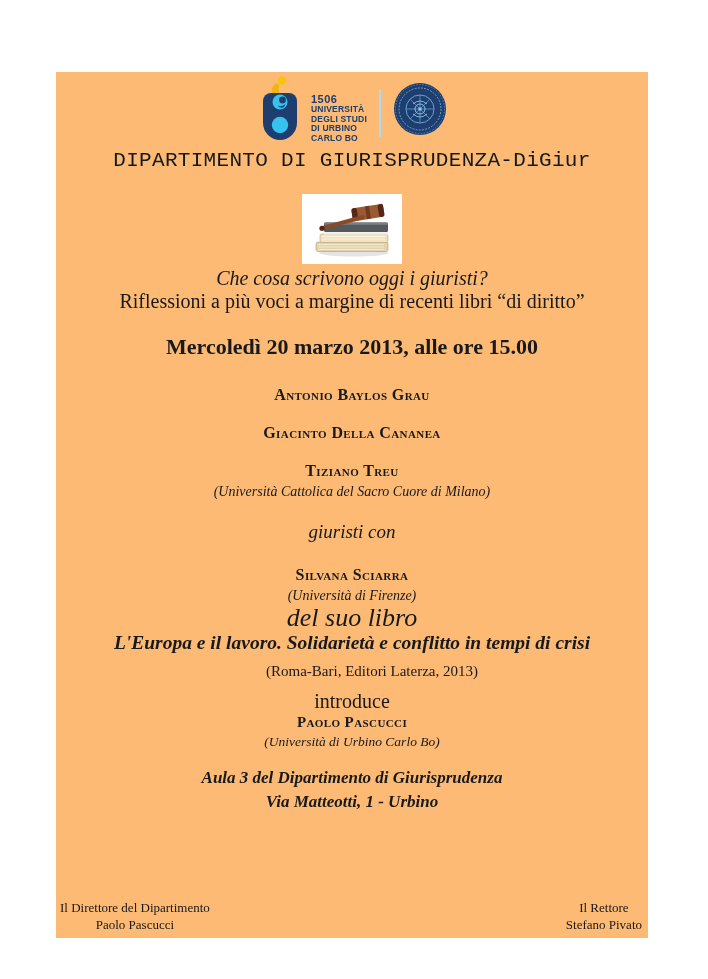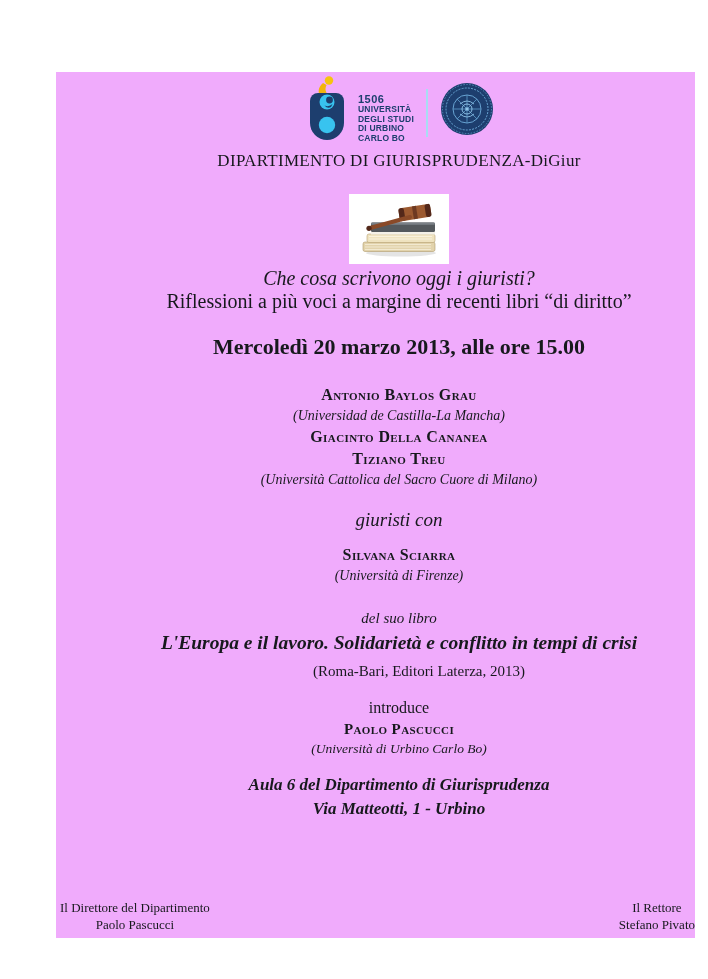--- a/index.html
+++ b/index.html
@@ -3,72 +3,72 @@
 <meta charset="utf-8">
 <style>
   html,body{margin:0;padding:0;}
   body{
     width:708px;height:979px;background:#ffffff;position:relative;
     font-family:"Liberation Serif", serif;color:#17191d;
     -webkit-font-smoothing:antialiased;
   }
   .poster{
     position:absolute;left:56px;top:72px;width:592px;height:866px;
-    background:#f0abfc;text-align:center;overflow:hidden;padding-left:47px;
+    background:#fdba74;text-align:center;overflow:hidden;
   }
   
   .logo-row{
     margin-top:5px;height:68px;display:flex;align-items:center;justify-content:center;gap:8px;
   }
   .logo-mark{flex:0 0 auto;margin-top:2px;}
   .logo-text{
     text-align:left;font-family:"Liberation Sans", sans-serif;font-weight:bold;
     color:#1D3E6E;line-height:1.12;margin-top:14px;
   }
   .logo-year{font-size:11px;letter-spacing:.5px;}
   .logo-line{font-size:8.5px;letter-spacing:.2px;}
   .logo-divider{width:2px;height:48px;background:#A8DCF2;margin:4px 4px 0 4px;}
   .logo-seal{margin-top:2px;}
   
   .dept-heading{
-    margin-top:1px;font-size:17px;line-height:30px;letter-spacing:.3px;color:#15181c;
+    margin-top:1px;font-size:21px;line-height:30px;letter-spacing:.3px;color:#15181c;font-family:Liberation Mono, monospace;
   }
   
   .gavel-box{
     margin:18px auto 0 auto;width:100px;height:70px;background:#ffffff;
     display:flex;align-items:flex-start;justify-content:center;padding-top:4px;box-sizing:border-box;
   }
   
   .event-title{margin-top:2px;font-size:20px;line-height:24px;font-style:italic;}
   .event-subtitle{font-size:20px;line-height:22px;}
   .event-date{margin-top:20px;font-size:22px;line-height:30px;font-weight:bold;}
   .speaker-name{
     font-size:16px;line-height:22px;font-weight:bold;font-variant:small-caps;letter-spacing:.4px;
   }
   .speaker-affil{font-size:14px;line-height:20px;font-style:italic;}
   .sp-first{margin-top:22px;}
-  .sp-next{}
+  .sp-next{margin-top:16px;}
   .discussant-intro{margin-top:18px;font-size:19px;line-height:24px;font-style:italic;}
-  .sp-discussant{margin-top:12px;}
-  .book-intro{margin-top:20px;font-size:15px;line-height:24px;font-style:italic;}
+  .sp-discussant{margin-top:20px;}
+  .book-intro{font-size:26px;line-height:24px;font-style:italic;}
   .book-title{font-size:19.5px;line-height:26px;font-weight:bold;font-style:italic;}
   .book-publisher{margin-top:4px;font-size:15px;line-height:22px;margin-left:40px;}
-  .introduce-label{margin-top:15px;font-size:16px;line-height:22px;}
+  .introduce-label{margin-top:8px;font-size:20px;line-height:22px;}
   .introducer-name{
     font-size:15px;line-height:20px;font-weight:bold;font-variant:small-caps;letter-spacing:.4px;
   }
   .introducer-affil{font-size:13.5px;line-height:20px;font-style:italic;}
   .venue{font-size:17px;line-height:24px;font-weight:bold;font-style:italic;}
   .venue-first{margin-top:14px;}
   
   .footer-block{
     position:absolute;bottom:5px;text-align:center;font-size:13px;line-height:17px;
   }
   .footer-left{left:4px;}
-  .footer-right{right:0;}
+  .footer-right{right:6px;}
 </style>
 </head>
 <body>
 
 <div class="poster">
 
   <div class="logo-row">
     <span class="logo-mark">
       <svg width="46" height="70" viewBox="0 0 46 70" xmlns="http://www.w3.org/2000/svg">
         <circle cx="25" cy="5.5" r="4.2" fill="#F6C30E"></circle>
@@ -124,21 +124,20 @@
       <circle cx="16" cy="30.3" r="2.6" fill="#53281A"></circle>
     </svg>
   </div>
 
   <div class="event-title">Che cosa scrivono oggi i giuristi?</div>
   <div class="event-subtitle">Riflessioni a più voci a margine di recenti libri “di diritto”</div>
   <div class="event-date">Mercoledì 20 marzo 2013, alle ore 15.00</div>
 
   <div class="sp-first">
     <div class="speaker-name">Antonio Baylos Grau</div>
-    <div class="speaker-affil">(Universidad de Castilla-La Mancha)</div>
   </div>
   <div class="sp-next">
     <div class="speaker-name">Giacinto Della Cananea</div>
   </div>
   <div class="sp-next">
     <div class="speaker-name">Tiziano Treu</div>
     <div class="speaker-affil">(Università Cattolica del Sacro Cuore di Milano)</div>
   </div>
 
   <div class="discussant-intro">giuristi con</div>
@@ -149,21 +148,21 @@
   </div>
 
   <div class="book-intro">del suo libro</div>
   <div class="book-title">L'Europa e il lavoro. Solidarietà e conflitto in tempi di crisi</div>
   <div class="book-publisher">(Roma-Bari, Editori Laterza, 2013)</div>
 
   <div class="introduce-label">introduce</div>
   <div class="introducer-name">Paolo Pascucci</div>
   <div class="introducer-affil">(Università di Urbino Carlo Bo)</div>
 
-  <div class="venue venue-first">Aula 6 del Dipartimento di Giurisprudenza</div>
+  <div class="venue venue-first">Aula 3 del Dipartimento di Giurisprudenza</div>
   <div class="venue">Via Matteotti, 1 - Urbino</div>
 
   <div class="footer-block footer-left">
     <div>Il Direttore del Dipartimento</div>
     <div>Paolo Pascucci</div>
   </div>
   <div class="footer-block footer-right">
     <div>Il Rettore</div>
     <div>Stefano Pivato</div>
   </div>

